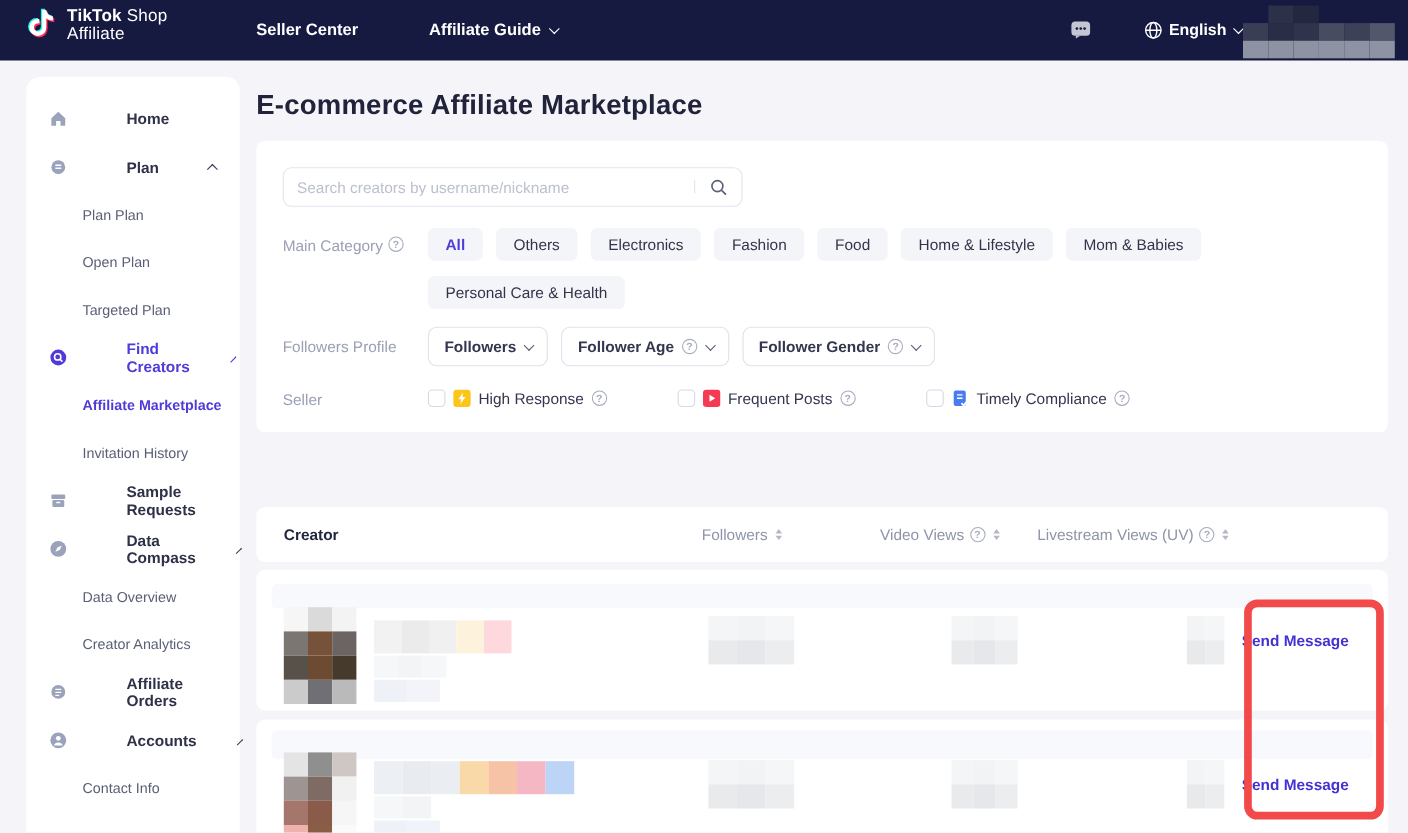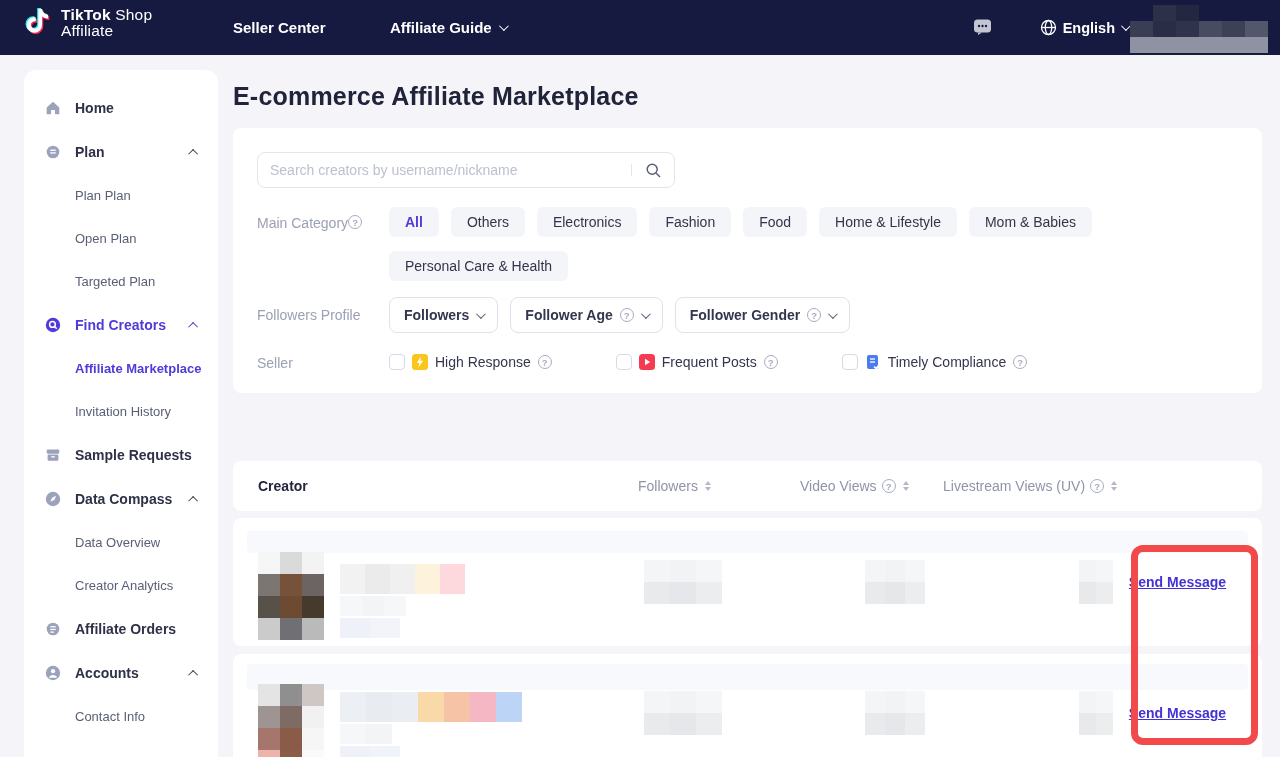--- a/index.html
+++ b/index.html
@@ -33,21 +33,21 @@
   .lang { position:absolute; right:152px; top:0; height:55px; display:flex; align-items:center; gap:6px;
           font-size:14.5px; font-weight:bold; cursor:pointer; }
   .nav-user { position:absolute; right:12px; top:5px; cursor:pointer; }
 
   
   .sidebar {
     position:absolute; left:24px; top:70px; width:194px; height:687px;
     background:#fff; border-radius:12px 12px 0 0; padding-top:16px; z-index:5;
   }
   .side-item { height:44px; display:flex; align-items:center; padding:0 18px 0 20px;
-               font-size:14px; font-weight:bold; color:#2e3147; cursor:pointer; }
+               font-size:14px; font-weight:bold; color:#2e3147; cursor:pointer;gap:40px; }
   .side-item .ic { width:18px; height:18px; margin-right:13px; display:flex; align-items:center; justify-content:center; }
   .side-item .lbl { flex:1; }
   .side-item .chev { color:#3c3f55; margin-right:2px; }
   .side-item.active { color:#4e3bd8; }
   .side-item.active .chev { color:#4e3bd8; }
   .side-sub { height:43px; display:flex; align-items:center; padding-left:51px;
               font-size:13px; color:#5a5f75; cursor:pointer; }
   .side-sub.active { color:#4e3bd8; font-weight:bold; }
 
   
@@ -60,21 +60,21 @@
   .search-box { width:418px; height:36px; border:1px solid #e2e5ee; border-radius:8px;
                 display:flex; align-items:center; background:#fff; }
   .search-box input { flex:1; border:none; outline:none; font-size:14px; padding:0 12px;
                       color:#33364d; font-family:"Liberation Sans",sans-serif; background:transparent; }
   .search-box input::placeholder { color:#bcc0cf; }
   .search-div { width:1px; height:12px; background:#e4e6ef; }
   .search-btn { width:42px; display:flex; align-items:center; justify-content:center; cursor:pointer; }
 
   .f-row { display:flex; margin-top:19px; }
   .f-label { width:132px; min-width:132px; font-size:14px; color:#9ba0b4; padding-top:8px;
-             display:flex; align-items:flex-start; }
+             display:flex; align-items:flex-start; gap:5px; }
   .qmark { width:14px; height:14px; border:1px solid #a7acbe; border-radius:50%; color:#a7acbe;
            font-size:9.5px; font-weight:bold; display:inline-flex; align-items:center; justify-content:center;
            flex:none; cursor:pointer; }
   .chips-wrap { display:flex; flex-direction:column; gap:14px; }
   .chips { display:flex; gap:12px; }
   .chip { background:#f4f5f9; border-radius:6px; padding:7px 16px; font-size:14px; color:#32354a;
           cursor:pointer; white-space:nowrap; }
   .chip.active { color:#4e3bd8; font-weight:bold; }
 
   .dropdowns { display:flex; gap:12px; }
@@ -123,21 +123,21 @@
   .row2 .creator-cell { padding-top:30px; }
   .name-block { margin-left:16px; }
   .row1 .name-block { padding-top:12px; }
   .row2 .name-block { padding-top:8px; }
   .name-block .m { margin-bottom:2px; }
   .stat-cell { display:flex; justify-content:flex-end; }
   .stat-cell.followers { padding-right:11px; }
   .stat-cell.video { padding-right:18px; }
   .stat-cell.live { padding-right:5px; }
   .action-cell { display:flex; justify-content:center; align-items:center; }
-  .send-link { color:#4332d4; font-size:14px; font-weight:bold; cursor:pointer; white-space:nowrap;text-decoration:underline; }
+  .send-link { color:#4332d4; font-size:14px; font-weight:bold; cursor:pointer; white-space:nowrap; }
 
   .mosaic { display:grid; }
   .mosaic i { display:block; }
 
   
   .red-box { position:absolute; left:1131px; top:545px; width:127px; height:200px;
              border:7px solid #f24a4a; border-radius:12px; z-index:40; pointer-events:none; }
 
   svg { display:block; }
 </style>

